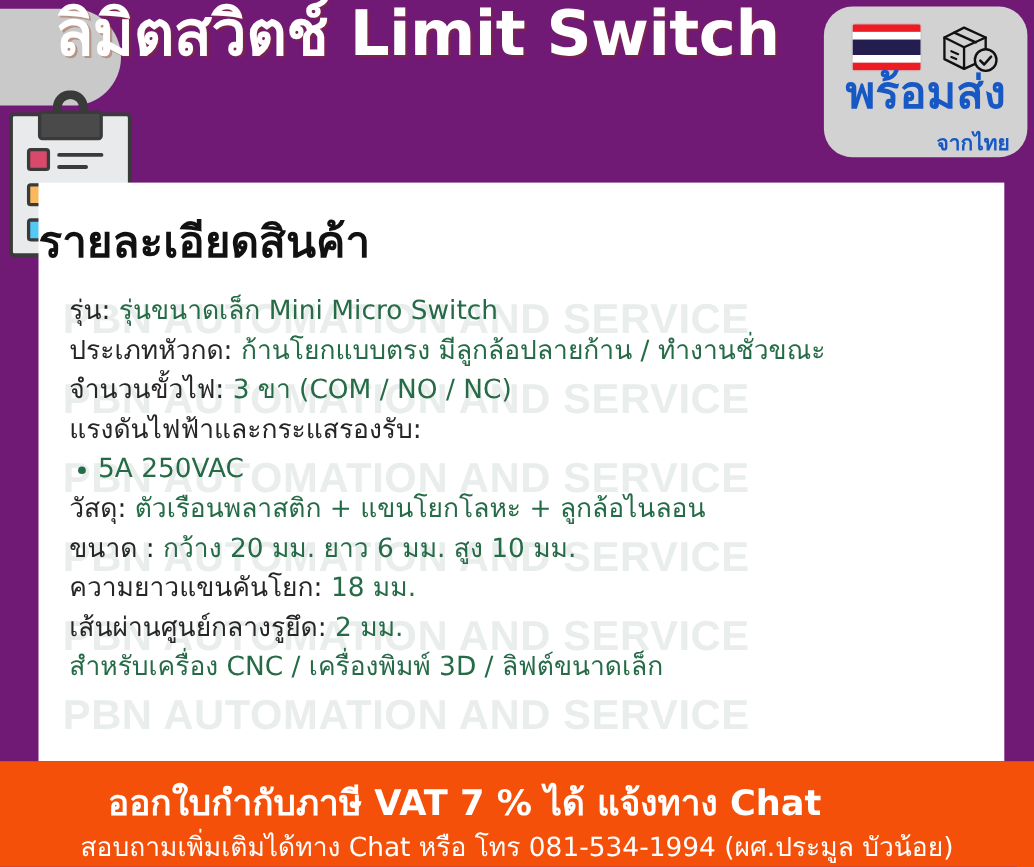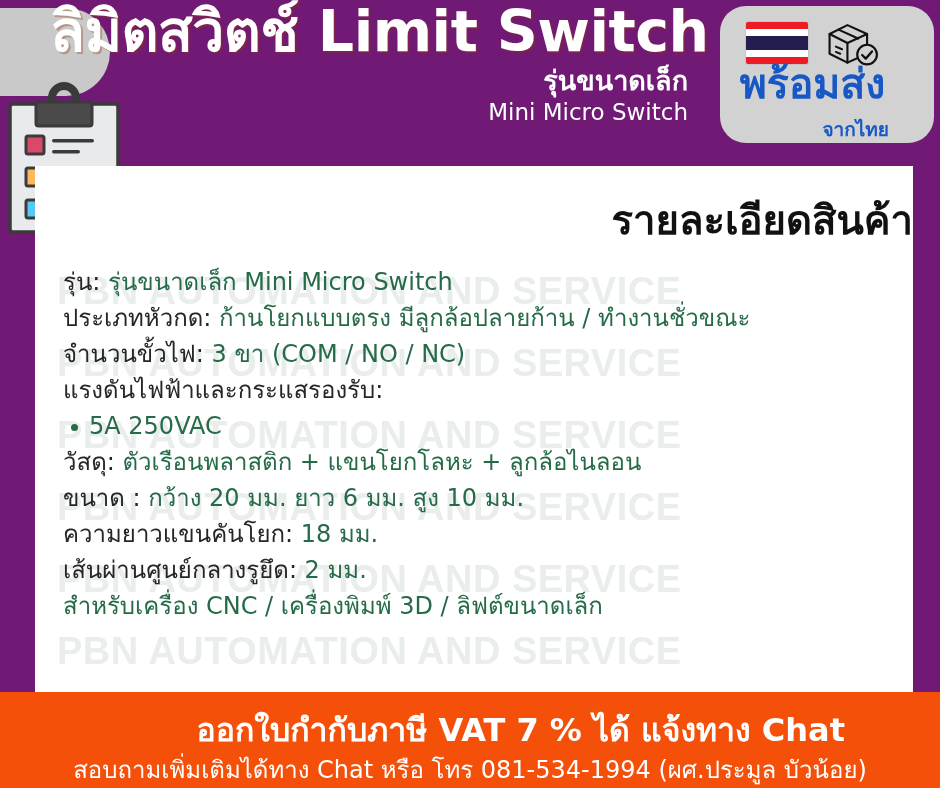--- a/index.html
+++ b/index.html
@@ -26,21 +26,21 @@
     text-shadow:2px 2px 0 rgba(150,50,10,.35);
     white-space:nowrap;
   }
   .sub-wrap{position:absolute;left:0;top:64px;width:700px;text-align:right;padding-right:12px;box-sizing:border-box;}
   .sub-th{font-size:27px;font-weight:bold;color:#ffffff;line-height:1.25;}
   .sub-en{font-size:23px;color:#ffffff;line-height:1.3;font-weight:normal;}
 
   
   .badge{
     position:absolute;right:6px;top:6px;width:185px;height:137px;
-    background:#d2d2d2;border-radius:26px;padding-left:29px;
+    background:#d2d2d2;border-radius:26px;
   }
   .badge-icons{position:absolute;left:0;top:12px;width:185px;display:flex;justify-content:center;gap:14px;align-items:center;}
   .flag{width:62px;height:42px;border-radius:2px;overflow:hidden;box-shadow:0 0 0 1px rgba(0,0,0,.06);}
   .flag i{display:block;width:100%;}
   .flag .r1{height:7px;background:#ED1C24;}
   .flag .w1{height:7px;background:#ffffff;}
   .flag .b1{height:14px;background:#241D4F;}
   .flag .w2{height:7px;background:#ffffff;}
   .flag .r2{height:7px;background:#ED1C24;}
   .parcel{width:58px;height:50px;}
@@ -60,63 +60,59 @@
   .card{
     position:absolute;left:35px;top:166px;width:878px;height:526px;
     background:#ffffff;overflow:hidden;
   }
   .watermarks{position:absolute;inset:0;pointer-events:none;}
   .wm{
     position:absolute;left:22px;font-size:38px;font-weight:bold;color:#e9eeec;
     letter-spacing:0.5px;white-space:nowrap;font-family:Liberation Sans, sans-serif;
   }
   .card-title{
-    position:absolute;left:0;top:22px;width:878px;text-align:right;
+    position:absolute;left:0;top:22px;width:878px;text-align:left;
     font-size:40px;font-weight:bold;color:#111111;
   }
   .spec-list{position:absolute;left:28px;top:98px;width:830px;}
   .spec-row{
     font-size:24px;line-height:36px;color:#262626;white-space:nowrap;
   }
   .spec-row .val{color:#266b47;}
   .spec-bullet{
     font-size:24px;line-height:36px;color:#266b47;padding-left:26px;position:relative;
   }
   .spec-bullet:before{
     content:"";position:absolute;left:8px;top:16px;width:7px;height:7px;border-radius:50%;background:#266b47;
   }
   .spec-row.all-green{color:#266b47;}
 
   
   .footer{position:absolute;left:0;top:692px;width:940px;height:96px;background:#f4500a;}
   .foot1{
-    position:absolute;left:0;top:12px;width:845px;text-align:right;
+    position:absolute;left:0;top:12px;width:845px;text-align:center;
     font-size:32px;font-weight:bold;color:#ffffff;
   }
   .foot2{
     position:absolute;left:0;top:58px;width:940px;text-align:center;
     font-size:24px;color:#ffffff;
   }
 </style>
 </head>
 <body>
 
 <div id="page">
 
   <div class="header">
     <div class="gray-blob"></div>
 
     <div class="title-wrap">
       <div class="main-title">ลิมิตสวิตช์ Limit Switch</div>
     </div>
 
-    <div class="sub-wrap">
-      <div class="sub-th">รุ่นขนาดเล็ก</div>
-      <div class="sub-en">Mini Micro Switch</div>
-    </div>
 
     <div class="badge">
       <div class="badge-icons">
         <span class="flag">
           <i class="r1"></i>
             <i class="w1"></i>
             <i class="b1"></i>
             <i class="w2"></i>
             <i class="r2"></i>
         </span>

